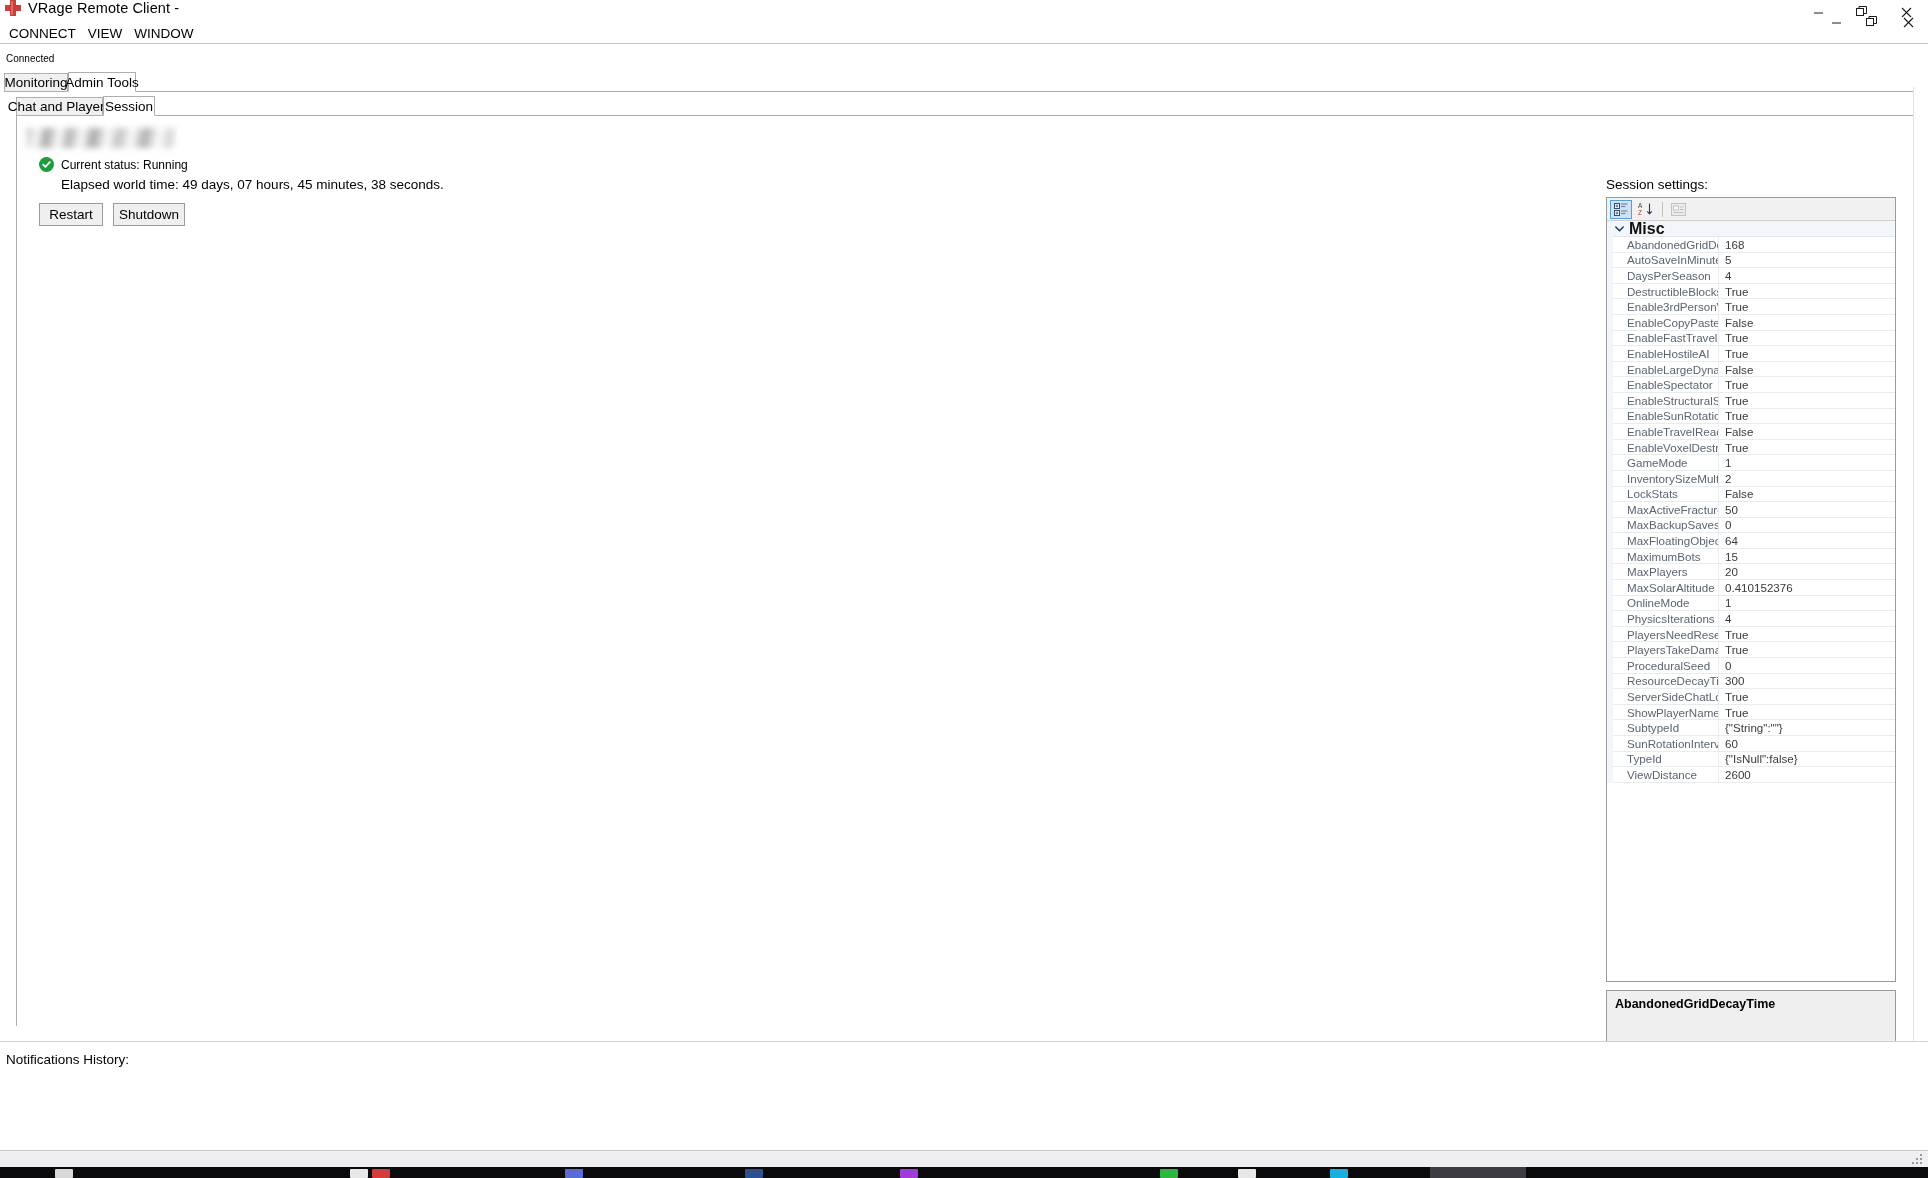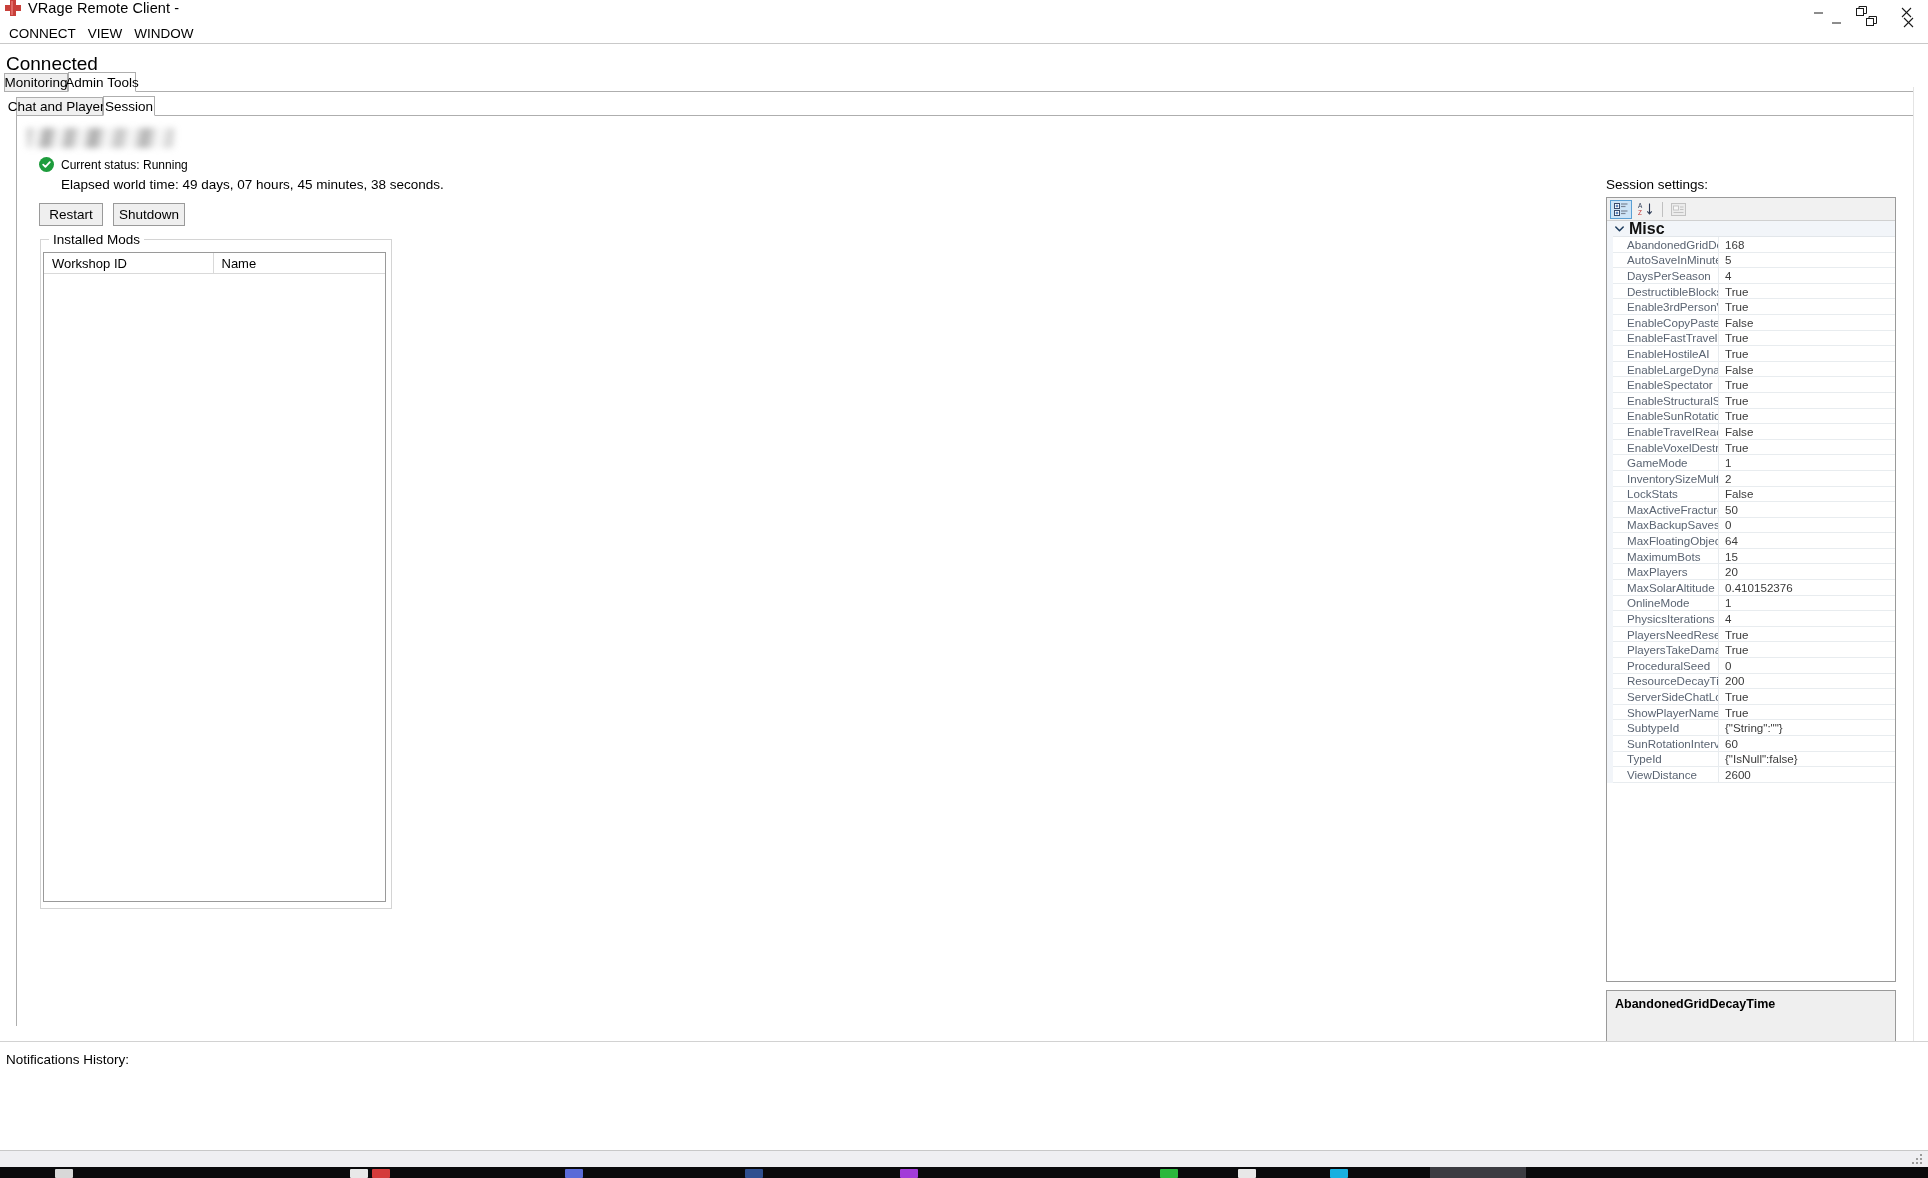--- a/index.html
+++ b/index.html
@@ -87,21 +87,21 @@
   }
   .mdi-btn {
     width: 36px; height: 40px;
     display: flex; align-items: center; justify-content: center;
     color: #1b1b1b;
   }
 
   
   .connected-lbl {
     position: absolute; left: 6px; top: 9px;
-    font-size: 19px; color: #000000;
+    font-size: 10px; color: #000000;
   }
 
   
   .tabstrip-outer {
     position: absolute; left: 4px; top: 28px;
     width: 1918px; height: 20px;
   }
   .tabstrip-outer .tabline {
     position: absolute; left: 0; bottom: 0;
     width: 1918px; height: 1px; background: #aeaeae;
@@ -487,30 +487,20 @@
           </svg>
         </div>
         <div class="status-text">Current status: Running</div>
       </div>
 
       <div class="elapsed-text">Elapsed world time: 49 days, 07 hours, 45 minutes, 38 seconds.</div>
 
       <div class="btn" id="btn-restart">Restart</div>
       <div class="btn" id="btn-shutdown">Shutdown</div>
 
-      <div class="groupbox">
-        <div class="groupbox-title">Installed Mods</div>
-        <div class="mods-table">
-          <div class="mods-head">
-            <div class="mods-th c0">Workshop ID</div>
-            <div class="mods-th c1">Name</div>
-          </div>
-          <div id="mods-body"></div>
-        </div>
-      </div>
     </div>
 
     <div class="settings-pane">
       <div class="settings-label">Session settings:</div>
 
       <div class="pg">
         <div class="pg-toolbar">
           <div class="tb-btn pressed">
             <svg width="14" height="13" viewBox="0 0 14 13">
               <rect x="0.5" y="0.5" width="5" height="5" fill="#ffffff" stroke="#3a4a6a" stroke-width="1"></rect>
@@ -663,21 +653,21 @@
               <div class="pg-row">
                 <div class="pg-name">PlayersTakeDamage</div>
                 <div class="pg-val">True</div>
               </div>
               <div class="pg-row">
                 <div class="pg-name">ProceduralSeed</div>
                 <div class="pg-val">0</div>
               </div>
               <div class="pg-row">
                 <div class="pg-name">ResourceDecayTime</div>
-                <div class="pg-val">200</div>
+                <div class="pg-val">300</div>
               </div>
               <div class="pg-row">
                 <div class="pg-name">ServerSideChatLogging</div>
                 <div class="pg-val">True</div>
               </div>
               <div class="pg-row">
                 <div class="pg-name">ShowPlayerNamesOnHud</div>
                 <div class="pg-val">True</div>
               </div>
               <div class="pg-row">

